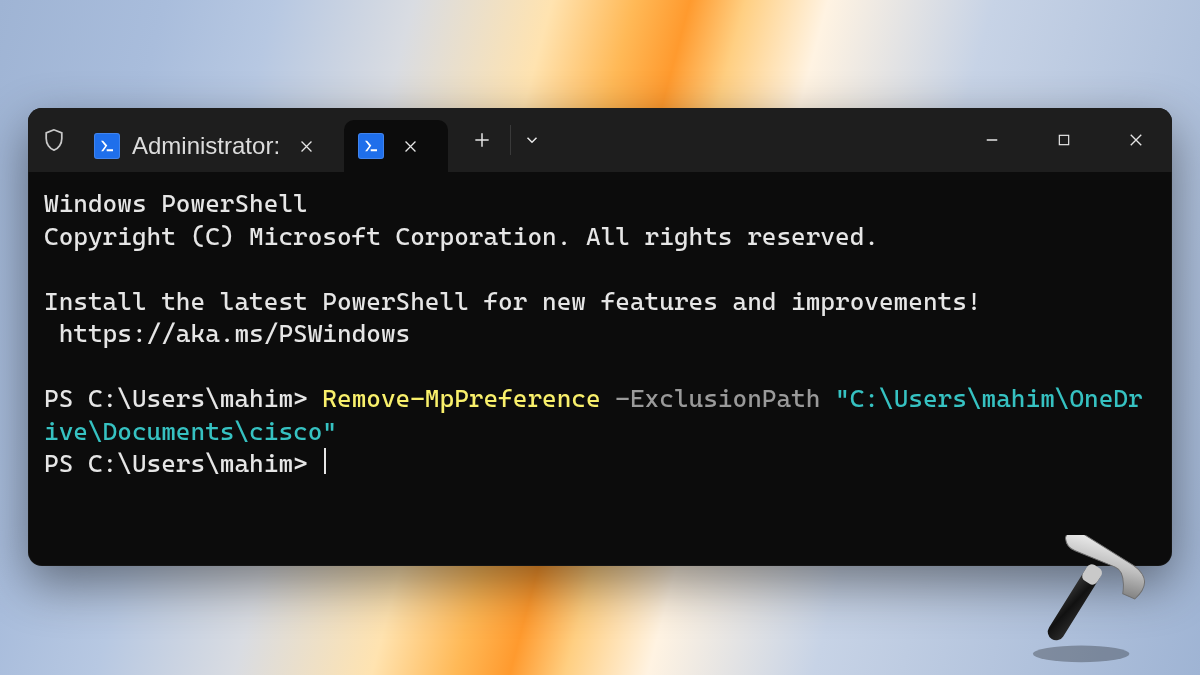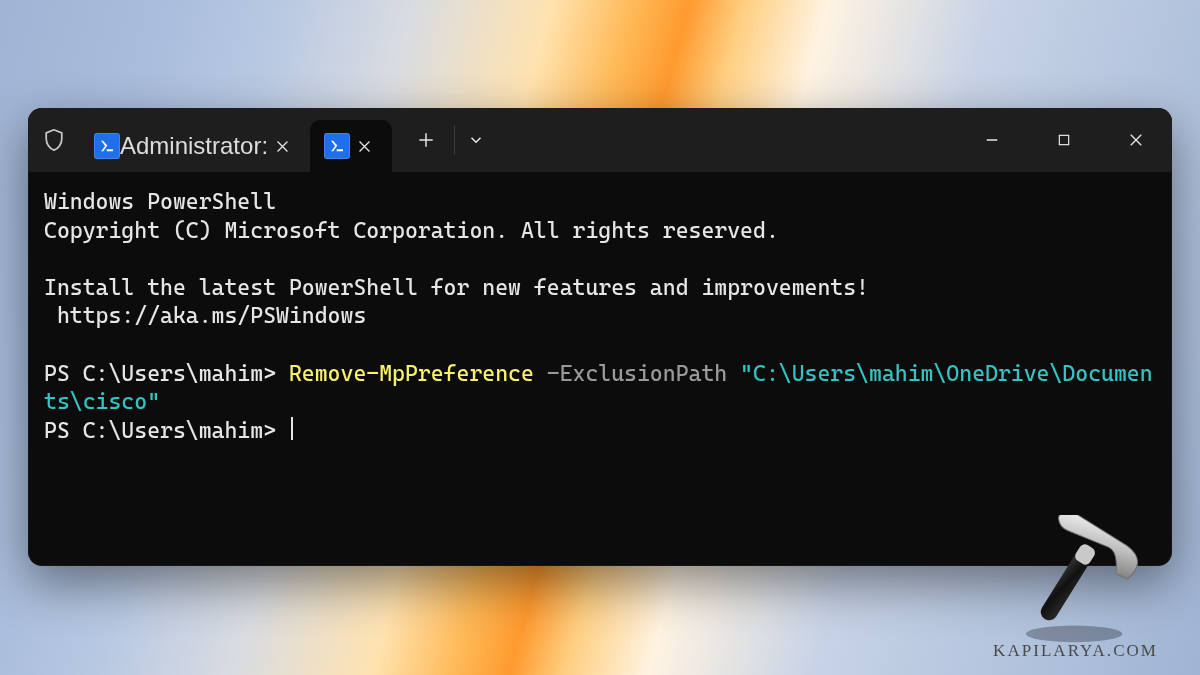--- a/index.html
+++ b/index.html
@@ -31,23 +31,23 @@
     background: #1e1e1e;
     display: flex; align-items: stretch;
     user-select: none;
   }
   .shield {
     width: 52px; display:flex; align-items:center; justify-content:center;
     color:#c9c9c9;
   }
   .tabs { display:flex; align-items:flex-end; gap:0; }
   .tab {
-    display:flex; align-items:center; 
+    display:flex; align-items:center; gap:12px;
     height: 52px; margin-top:12px;
-    padding: 0 14px 0 14px;
+    padding: 0 24px 0 14px;
     border-top-left-radius: 10px; border-top-right-radius: 10px;
     color:#e8e8e8; font-size:24px; line-height:1;
     position:relative;
     cursor:pointer;
   }
   .tab.inactive { background: transparent; color:#dcdcdc; }
   .tab.active   { background: #0c0c0c; }
   .tab .ps-icon {
     width:26px; height:26px; background:#1f6feb;
     border-radius:3px; display:flex; align-items:center; justify-content:center;
@@ -72,21 +72,21 @@
   .win-controls { margin-left:auto; display:flex; }
   .win-btn {
     width:72px; height:64px; display:flex; align-items:center; justify-content:center;
     color:#e6e6e6; cursor:pointer;
   }
 
   
   .term {
     flex:1; padding: 16px 16px 16px 16px;
     font-family: "Cascadia Mono", Consolas, "Courier New", monospace;
-    font-size: 22px; line-height: 1.30;
+    font-size: 25px; line-height: 1.30;
     color:#cccccc;
     white-space: pre-wrap; word-break: break-all;
     overflow:hidden;
   }
   .t-white  { color:#e6e6e6; }
   .t-yellow { color:#f9f06b; }
   .t-gray   { color:#9a9a9a; }
   .t-cyan   { color:#36c2c2; }
   .cursor {
     display:inline-block; width:2px; height:1.05em; background:#e6e6e6;
@@ -202,14 +202,13 @@
           <stop offset="1" stop-color="#2b2b2b"></stop>
       </linearGradient>
     </defs>
     <ellipse cx="78" cy="128" rx="52" ry="9" fill="rgba(0,0,0,.28)"></ellipse>
     <g transform="rotate(32 80 60)">
       <rect x="70" y="30" width="18" height="92" rx="9" fill="url(#handle)"></rect>
       <rect x="70" y="30" width="18" height="20" rx="6" fill="#c9c9c9"></rect>
       <path d="M34 22 Q30 12 44 8 L112 8 Q140 10 132 38 L118 40 Q108 18 96 20 L50 28 Q40 30 34 22Z" fill="url(#metal)" stroke="#6e6e6e" stroke-width="1"></path>
     </g>
   </svg>
-  <div>KAPILARYA.COM</div>
 </div>
 
 </body></html>

